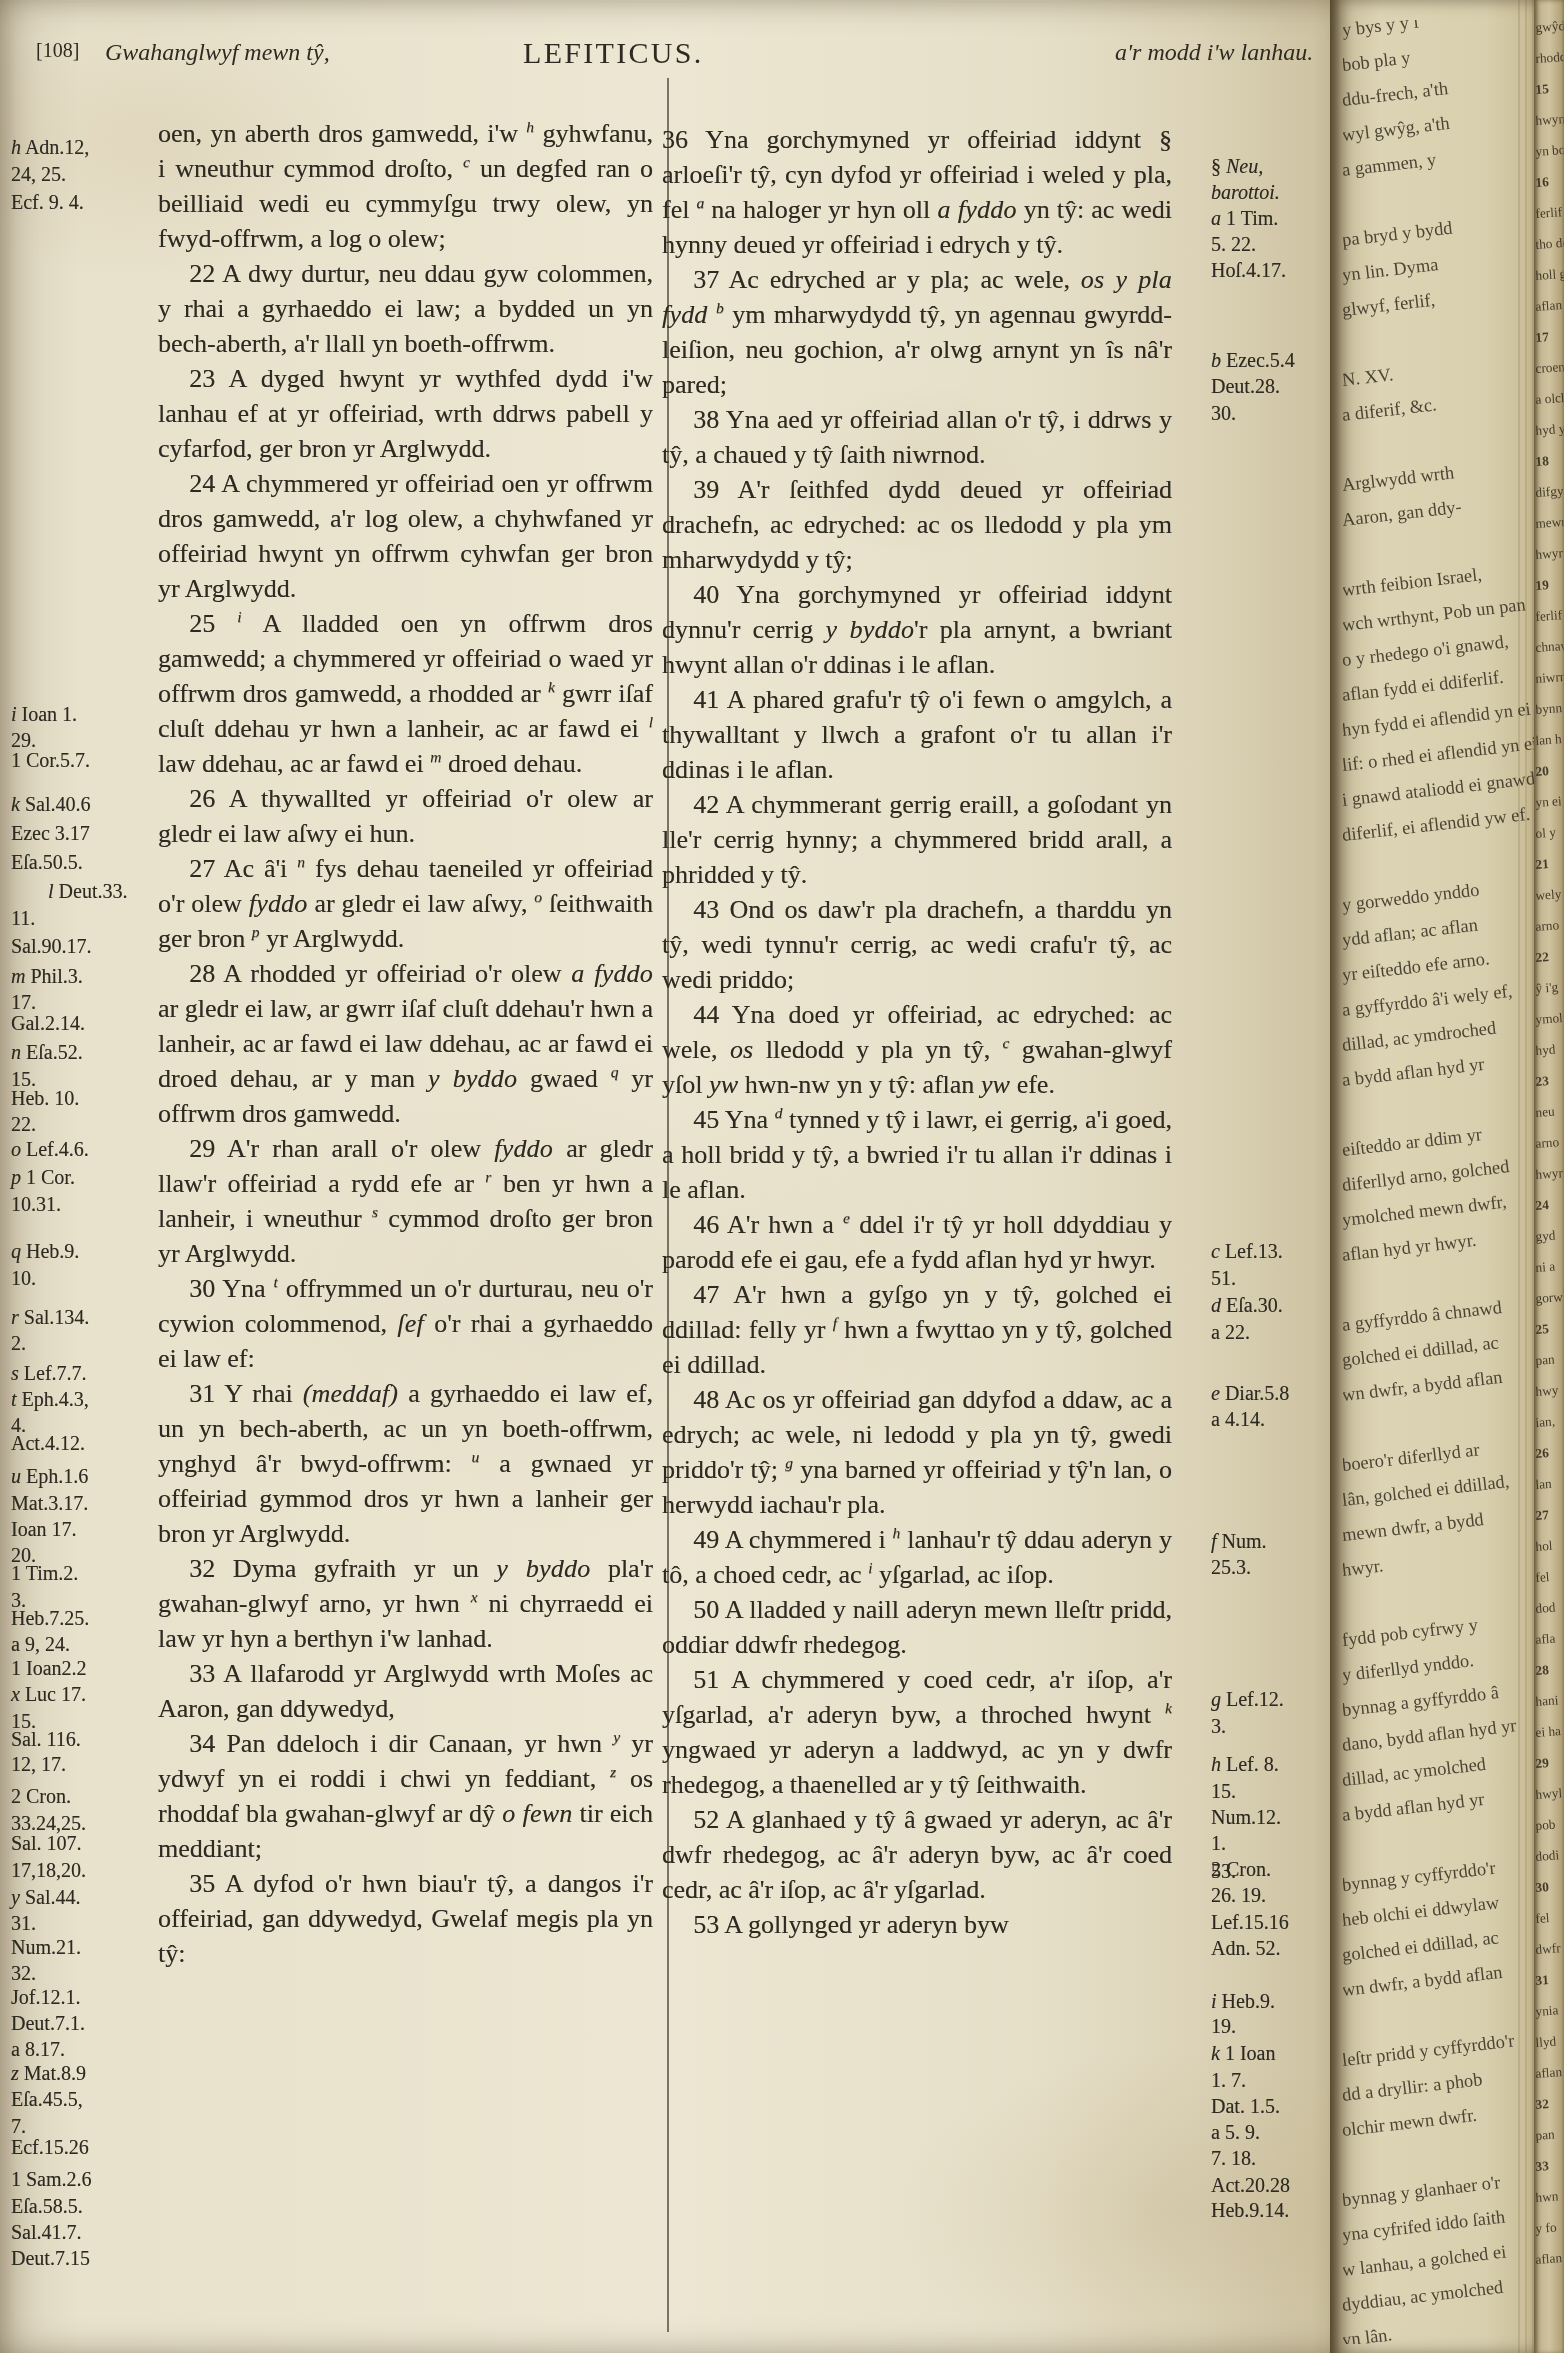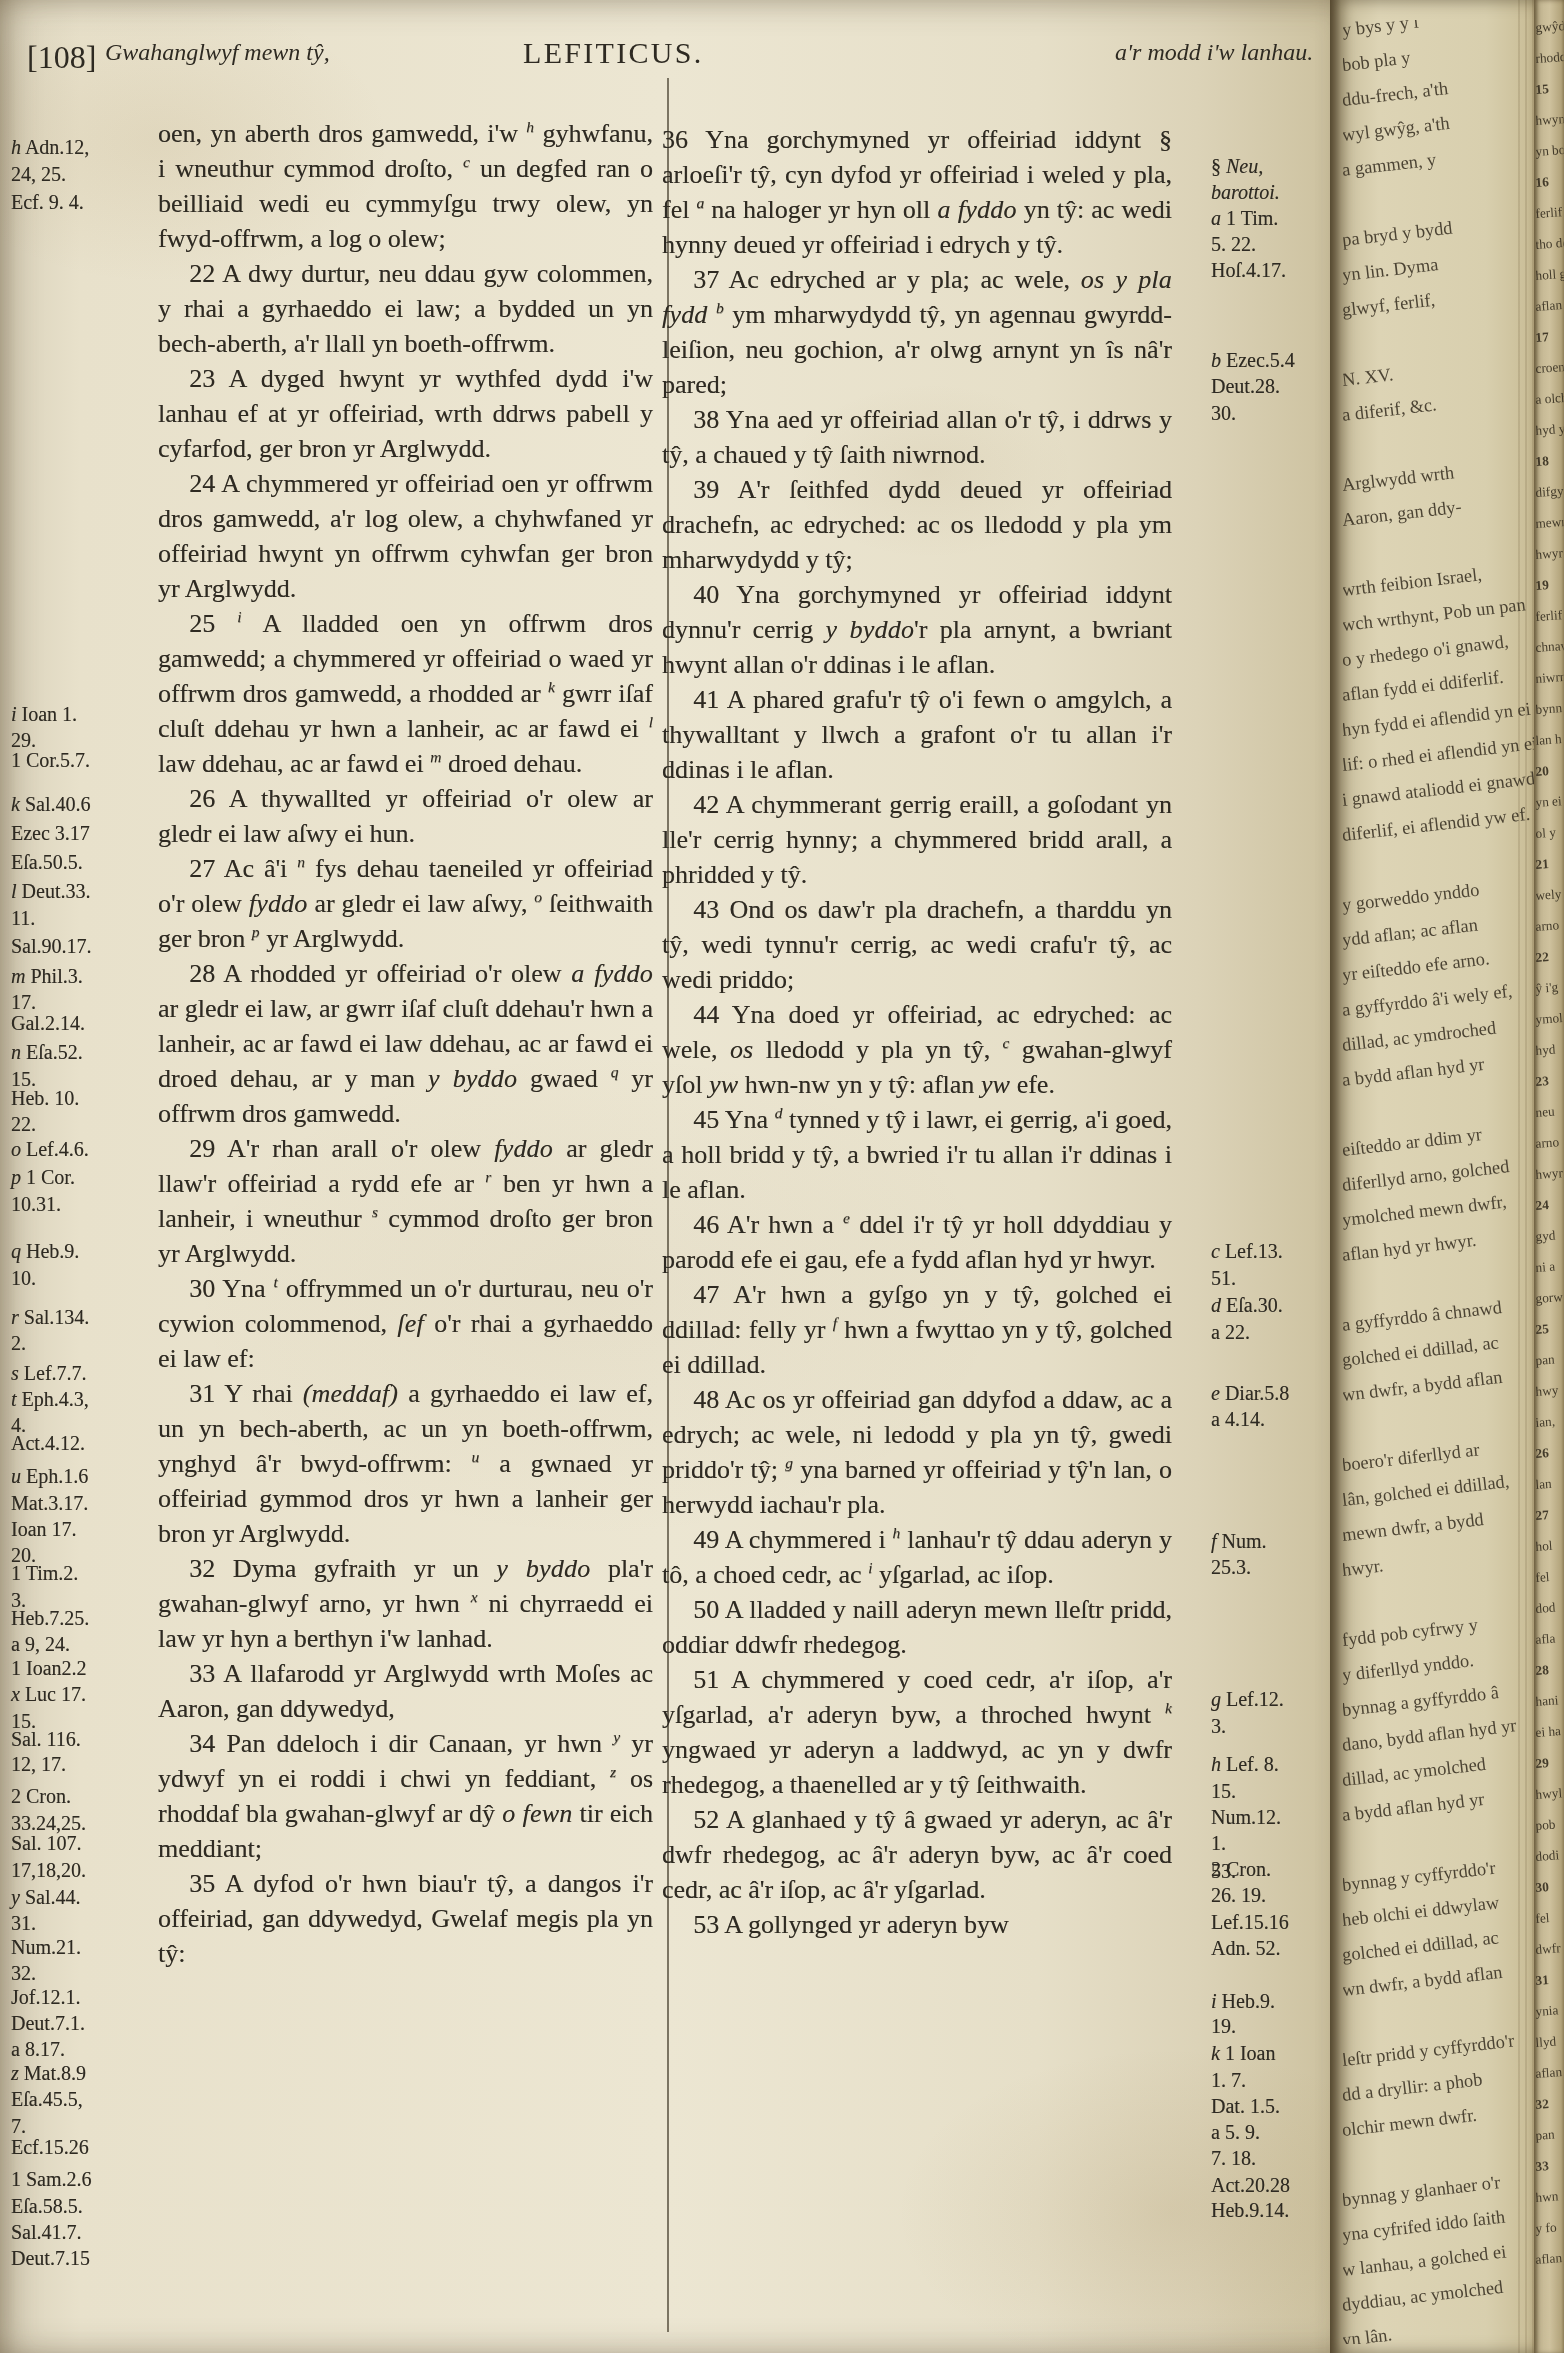--- a/index.html
+++ b/index.html
@@ -19,21 +19,21 @@
   .stains{
     position:absolute;left:0;top:0;width:1330px;height:2354px;pointer-events:none;
     background:
       radial-gradient(ellipse 329px 203px at 12% 6%, rgba(150,118,58,.10), transparent 70%),
       radial-gradient(ellipse 391px 235px at 88% 94%, rgba(140,108,50,.12), transparent 70%),
       radial-gradient(ellipse 548px 329px at 45% 55%, rgba(120,95,45,.05), transparent 75%),
       radial-gradient(ellipse 203px 125px at 70% 20%, rgba(130,100,48,.07), transparent 70%);
   }
   
   .header{position:absolute;left:22px;top:36px;width:1299px;height:41px;}
-  .pgnum{position:absolute;left:5px;top:3.1px;font-size:32px;color:#2e2a22;}
+  .pgnum{position:absolute;left:14px;top:3.1px;font-size:20px;color:#2e2a22;}
   .htitle-left{position:absolute;left:83px;top:3.1px;font-size:24px;font-style:italic;color:#2e2a22;}
   .htitle-center{position:absolute;left:501px;top:0;font-size:30px;letter-spacing:2.3px;color:#2e2a22;}
   .htitle-right{position:absolute;right:7.8px;top:3.1px;font-size:24px;font-style:italic;color:#2e2a22;}
   
   .divider{position:absolute;left:667px;top:78px;height:2254px;width:1.6px;background:#564e3c;opacity:.75;}
   
   .col{position:absolute;top:116px;font-size:26px;line-height:35px;color:#2e2a22;text-align:justify;
        text-shadow:0.2px 0.2px 0 rgba(46,42,34,.45);}
   .col-left{left:158px;width:495px;}
   .col-right{left:662px;width:510px;margin-top:6px;}
@@ -92,21 +92,21 @@
   <div class="margin margin-left">
       <div class="note" style="top: 137px;"><i>h</i> Adn.12,</div>
       <div class="note" style="top: 164px;">24, 25.</div>
       <div class="note" style="top: 192px;">Ecf. 9. 4.</div>
       <div class="note" style="top: 704px;"><i>i</i> Ioan 1.</div>
       <div class="note" style="top: 730px;">29.</div>
       <div class="note" style="top: 750px;">1 Cor.5.7.</div>
       <div class="note" style="top: 794px;"><i>k</i> Sal.40.6</div>
       <div class="note" style="top: 823px;">Ezec 3.17</div>
       <div class="note" style="top: 852px;">Eſa.50.5.</div>
-      <div class="note" style="top: 881px;"><i>l</i> Deut.33.</div>
+      <div class="note" style="top: 881px; margin-left: 37px;"><i>l</i> Deut.33.</div>
       <div class="note" style="top: 908px;">11.</div>
       <div class="note" style="top: 936px;">Sal.90.17.</div>
       <div class="note" style="top: 966px;"><i>m</i> Phil.3.</div>
       <div class="note" style="top: 992px;">17.</div>
       <div class="note" style="top: 1013px;">Gal.2.14.</div>
       <div class="note" style="top: 1042px;"><i>n</i> Eſa.52.</div>
       <div class="note" style="top: 1069px;">15.</div>
       <div class="note" style="top: 1088px;">Heb. 10.</div>
       <div class="note" style="top: 1114px;">22.</div>
       <div class="note" style="top: 1139px;"><i>o</i> Lef.4.6.</div>

